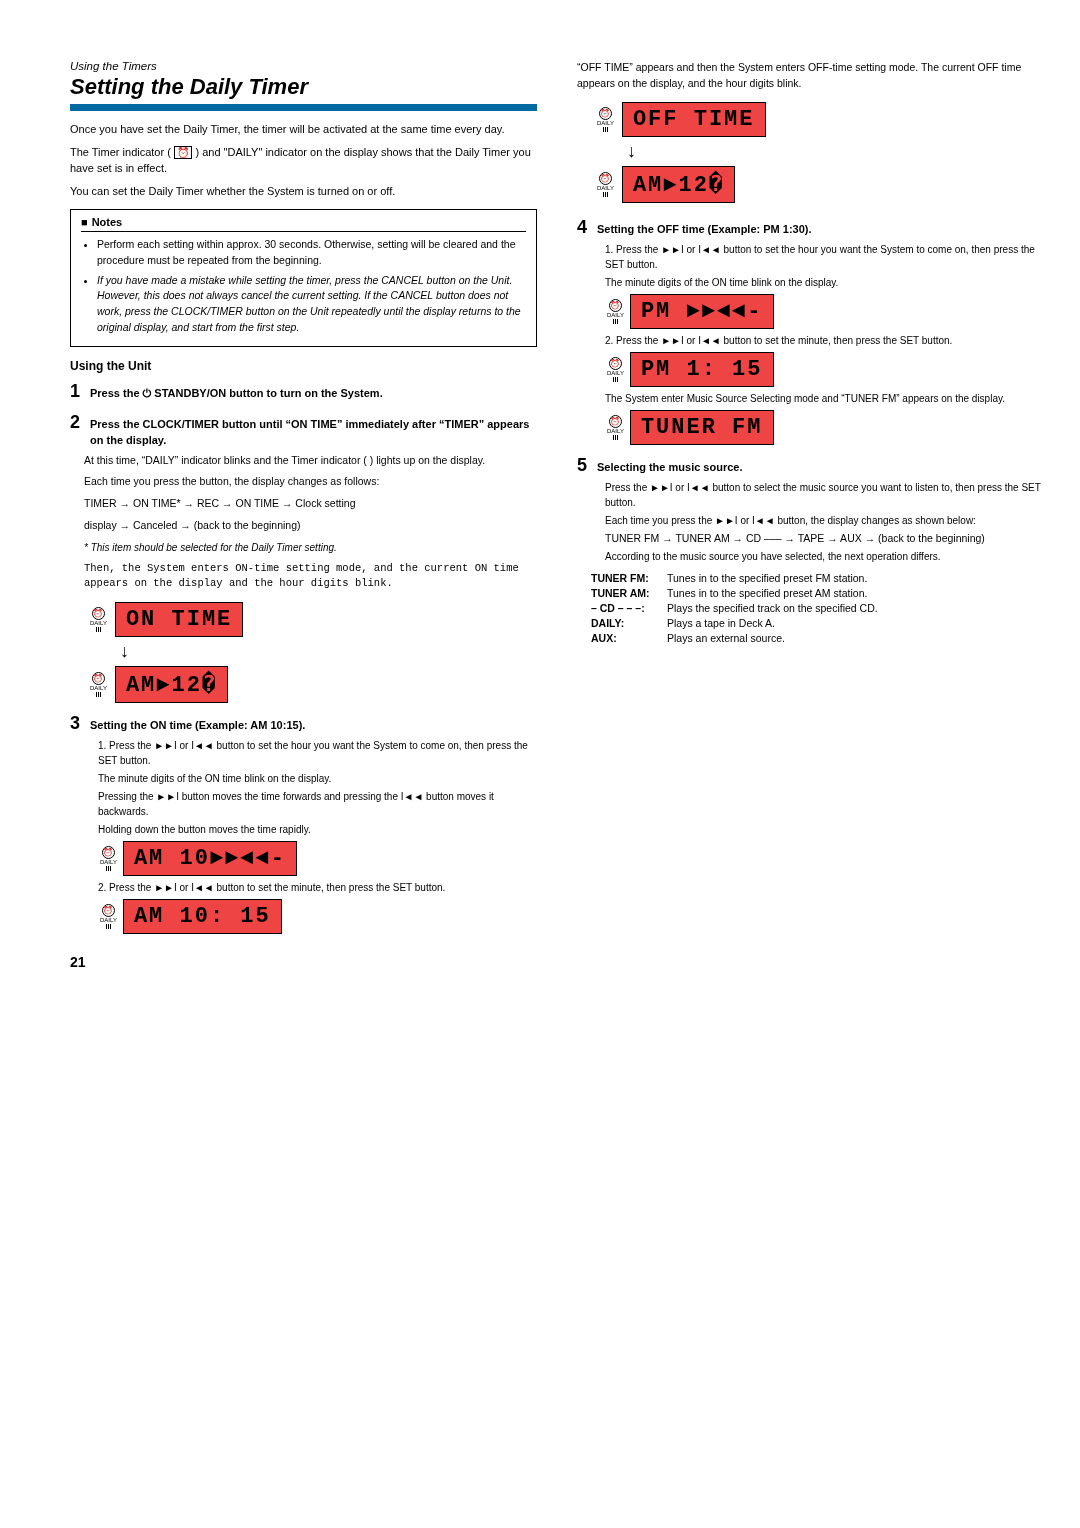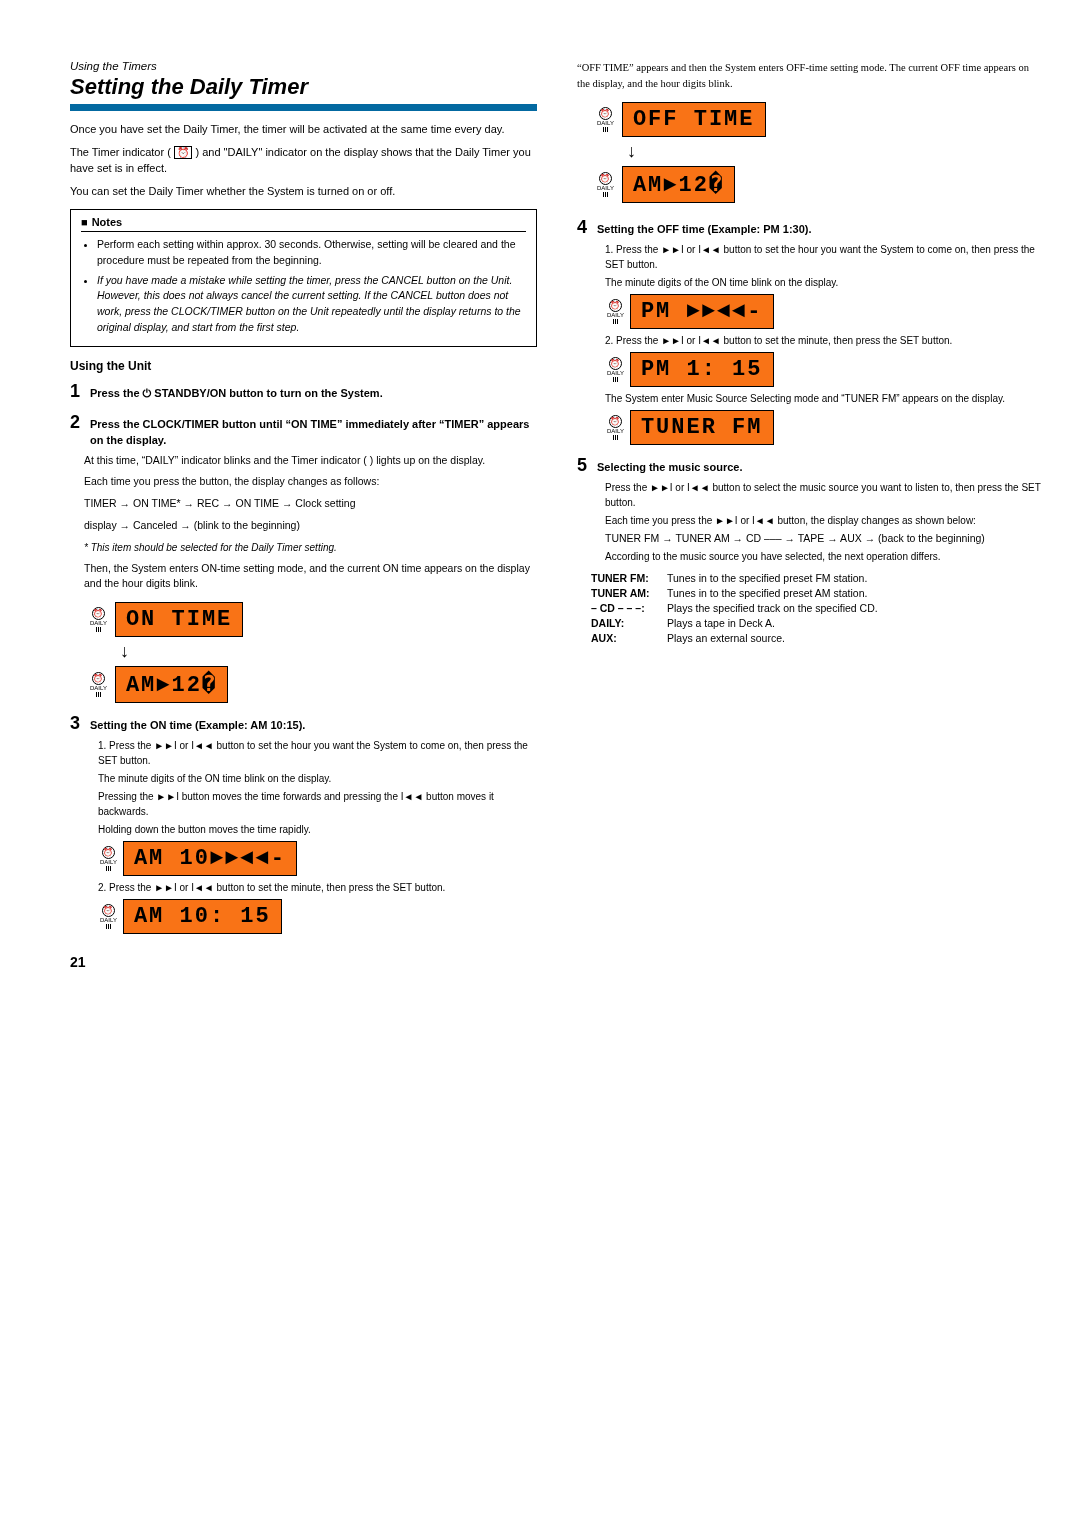--- a/index.html
+++ b/index.html
@@ -95,21 +95,21 @@
       align-items: center;
       gap: 8px;
     }
     .lcd-text {
       font-family: 'Courier New', monospace;
       font-size: 22px;
       font-weight: bold;
       letter-spacing: 2px;
       border: 1.5px solid #000;
       padding: 4px 10px;
-      background: #f97316;
+      background: #ef4444;
       display: inline-block;
     }
     .arrow-down {
       font-size: 18px;
       margin-left: 30px;
     }
     .step-section {
       margin-bottom: 10px;
     }
     .step-header {
@@ -224,24 +224,24 @@
 
       <div class="step-section">
         <div class="step-header">
           <span class="step-num-circle">2</span>
           <span class="step-bold">Press the CLOCK/TIMER button until “ON TIME” immediately after “TIMER” appears on the display.</span>
         </div>
         <div class="step-indent">
           <p style="font-size:10.5px;line-height:1.5;">At this time, “DAILY” indicator blinks and the Timer indicator ( ) lights up on the display.</p>
           <p style="font-size:10.5px;line-height:1.5;">Each time you press the button, the display changes as follows:</p>
           <p style="font-size:10.5px;line-height:1.5;">TIMER → ON TIME* → REC → ON TIME → Clock setting</p>
-          <p style="font-size:10.5px;line-height:1.5;">display → Canceled → (blink to the beginning)</p>
+          <p style="font-size:10.5px;line-height:1.5;">display → Canceled → (back to the beginning)</p>
           <p class="italic-note">*  This item should be selected for the Daily Timer setting.</p>
         </div>
-        <div class="step-indent" style="">
+        <div class="step-indent" style="font-family:Liberation Mono, monospace;">
           <p style="font-size:10.5px;line-height:1.5;">Then, the System enters ON-time setting mode, and the current ON time appears on the display and the hour digits blink.</p>
         </div>
 
         <div class="display-group">
           <div class="display-line">
             <div class="daily-icon-wrap">
               <div class="daily-circle">⏰</div>
               <div style="font-size:6px;text-align:center;line-height:1;">DAILY</div>
               <div class="daily-lines">
                   <div class="daily-line"></div>
@@ -307,21 +307,21 @@
           </div>
         </div>
       </div>
 
       <div class="page-num">21</div>
 
     </div>
 
     <div class="col-right">
 
-      <p style="font-size:10.5px;margin-bottom:2px;font-family:Liberation Serif, serif;">“OFF TIME” appears and then the System enters OFF-time setting mode. The current OFF time appears on the display, and the hour digits blink.</p>
+      <p style="font-size:10.5px;margin-bottom:2px;">“OFF TIME” appears and then the System enters OFF-time setting mode. The current OFF time appears on the display, and the hour digits blink.</p>
 
       <div class="display-group">
         <div class="display-line">
           <div class="daily-icon-wrap">
             <div class="daily-circle">⏰</div>
             <div style="font-size:6px;text-align:center;line-height:1;">DAILY</div>
             <div class="daily-lines">
                 <div class="daily-line"></div>
                 <div class="daily-line"></div>
                 <div class="daily-line"></div>

